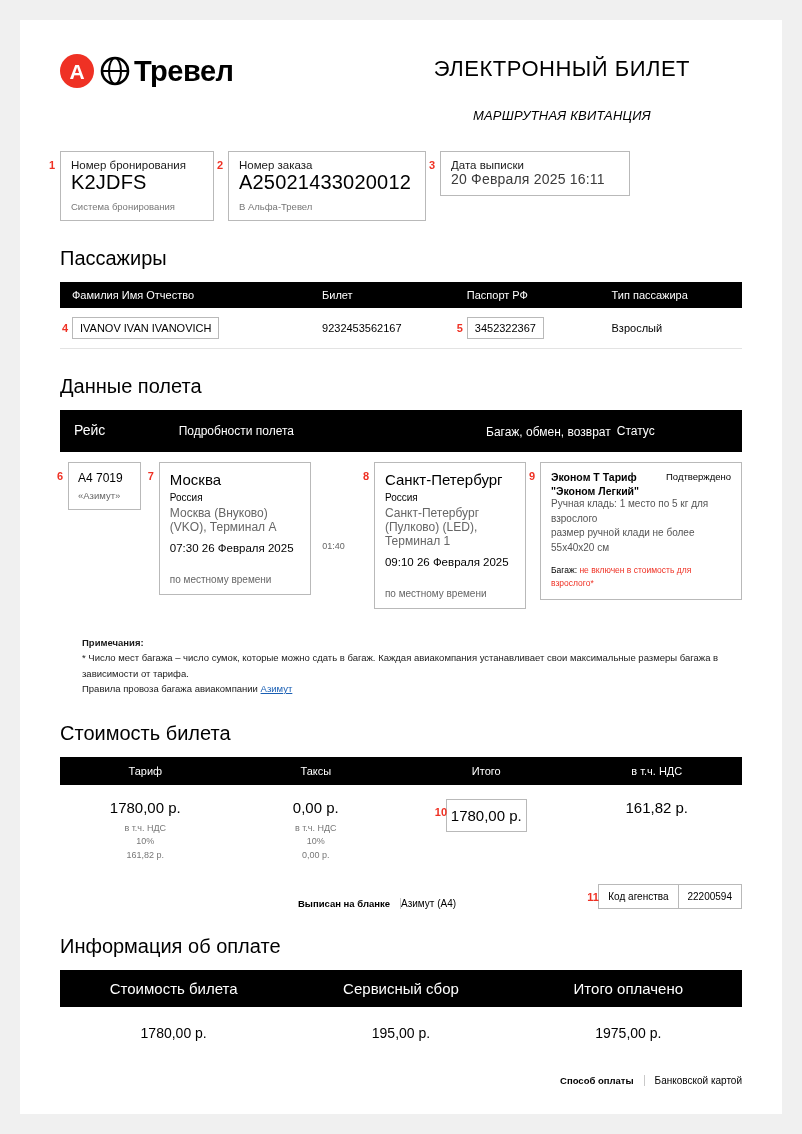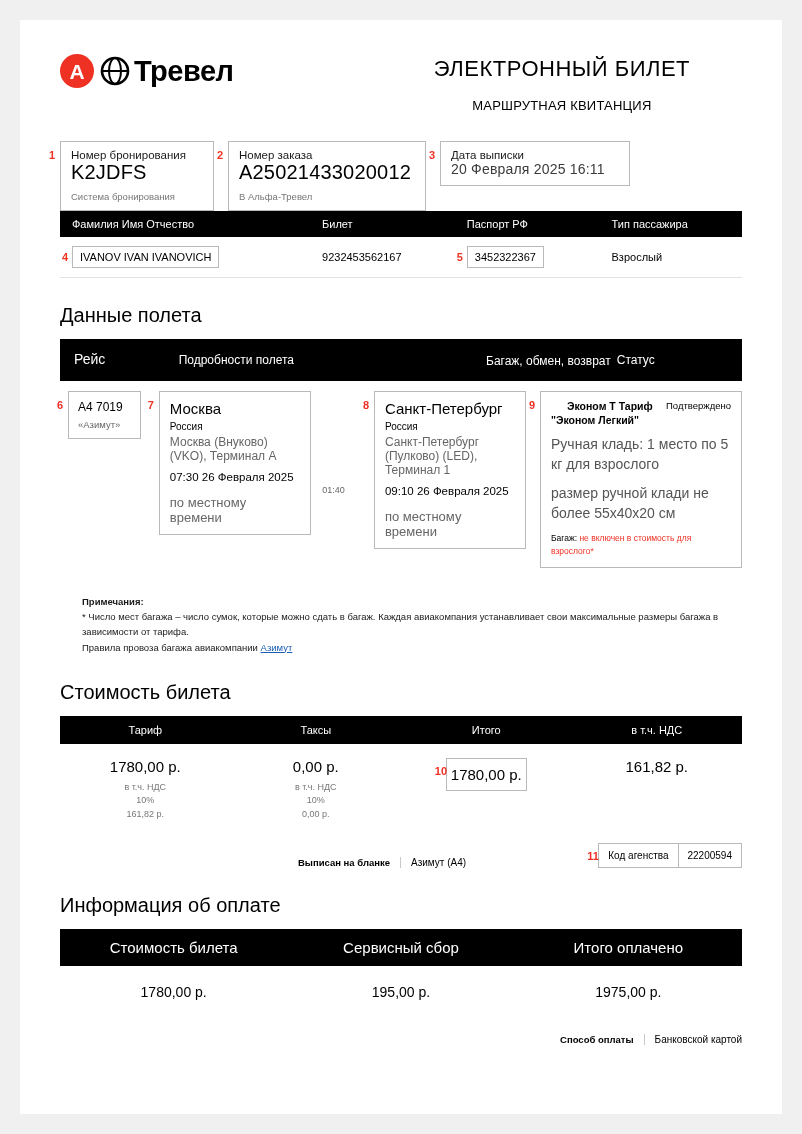--- a/index.html
+++ b/index.html
@@ -65,22 +65,23 @@
     text-align: center;
     padding-right: 52px;
     padding-top: 2px;
   }
   .doc-title {
     font-size: 22px;
     letter-spacing: 0.5px;
   }
   .doc-subtitle {
     font-size: 13px;
-    margin-top: 16px;
+    margin-top: 26px;
     letter-spacing: 0.2px;
+    font-style: italic;
   }
 
   
   .topboxes {
     display: flex;
     gap: 14px;
     margin-top: 28px;
     align-items: flex-start;
   }
   .tbox {
@@ -191,21 +192,21 @@
     box-sizing: border-box;
     padding: 8px 10px 9px 10px;
     width: 155px;
     position: relative;
     margin-left: 18px;
   }
   .f-seg .city { font-size: 15px; }
   .f-seg .country { font-size: 10px; margin-top: 4px; }
   .f-seg .airport { font-size: 12px; color: #666; margin-top: 3px; }
   .f-seg .time { font-size: 11.5px; margin-top: 8px; }
-  .f-seg .localtime { font-size: 13px; color: #666; margin-top: 12px; }
+  .f-seg .localtime { font-size: 10px; color: #666; margin-top: 20px; }
 
   .f-duration {
     font-size: 9px;
     color: #666;
     align-self: center;
     width: 46px;
     text-align: center;
     margin-top: 20px;
   }
 
@@ -215,25 +216,24 @@
     padding: 8px 10px 10px 10px;
     width: 206px;
     position: relative;
     margin-left: 14px;
   }
   .f-bag .fareline {
     display: flex;
     justify-content: space-between;
     font-size: 10.5px;
     font-weight: bold;
-    margin-left: 16px;
   }
   .f-bag .status { font-weight: normal; font-size: 9.5px; }
   .f-bag .fare2 { font-size: 10.5px; font-weight: bold; margin-top: 2px; }
-  .f-bag .note { font-size: 14px; color: #555; margin-top: 8px; line-height: 1.45; }
+  .f-bag .note { font-size: 10px; color: #555; line-height: 1.45; }
   .f-bag .bagline { font-size: 8.5px; margin-top: 9px; line-height: 1.45; }
   .f-bag .bagred { color: #ef3124; }
 
   
   .notes {
     margin-top: 26px;
     padding-left: 22px;
     font-size: 9.5px;
     line-height: 1.6;
     color: #1a1a1a;
@@ -270,21 +270,20 @@
   .blank-row {
     display: flex;
     align-items: flex-end;
     margin-top: 22px;
     font-size: 10px;
     padding-left: 238px;
   }
   .blank-row .lbl { font-weight: bold; font-size: 9.5px; }
   .blank-row .val {
     border-left: 1px solid #c9c9c9;
-    padding-left: 10px;
     margin-left: 10px;
     font-size: 10px;
   }
   .agency {
     margin-left: auto;
     display: flex;
     border: 1px solid #b9b9b9;
     position: relative;
     font-size: 10px;
   }
@@ -357,20 +356,21 @@
       <div class="val">A25021433020012</div>
       <div class="sub">В Альфа-Тревел</div>
     </div>
     <div class="tbox b3">
       <span class="marker mk-left">3</span>
       <div class="cap">Дата выписки</div>
       <div class="val small">20 Февраля 2025 16:11</div>
     </div>
   </div>
 
+  <h2 class="section">Пассажиры</h2>
   <div class="pass-table">
     <div class="thead">
       <div class="c-name">Фамилия Имя Отчество</div>
       <div class="c-ticket">Билет</div>
       <div class="c-pass">Паспорт РФ</div>
       <div class="c-type">Тип пассажира</div>
     </div>
     <div class="pass-row">
       <div class="c-name">
         <span class="boxed-val">

